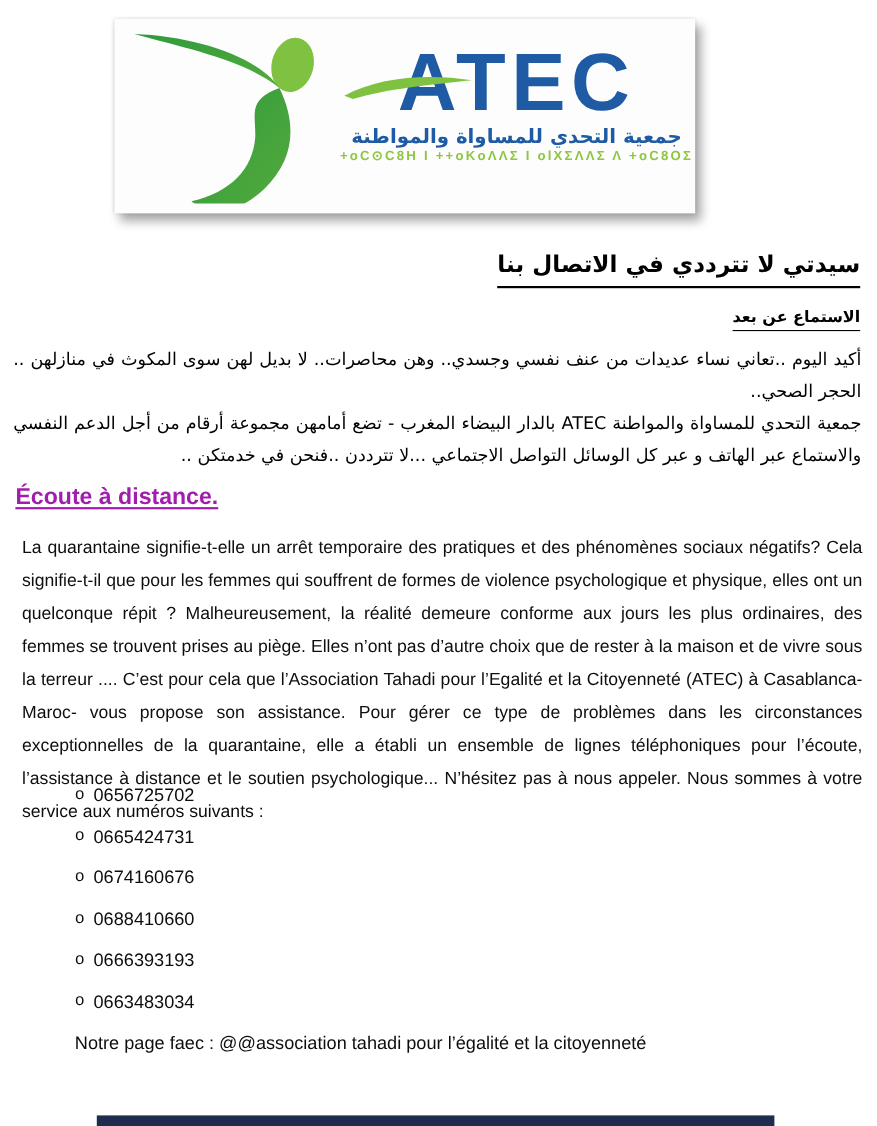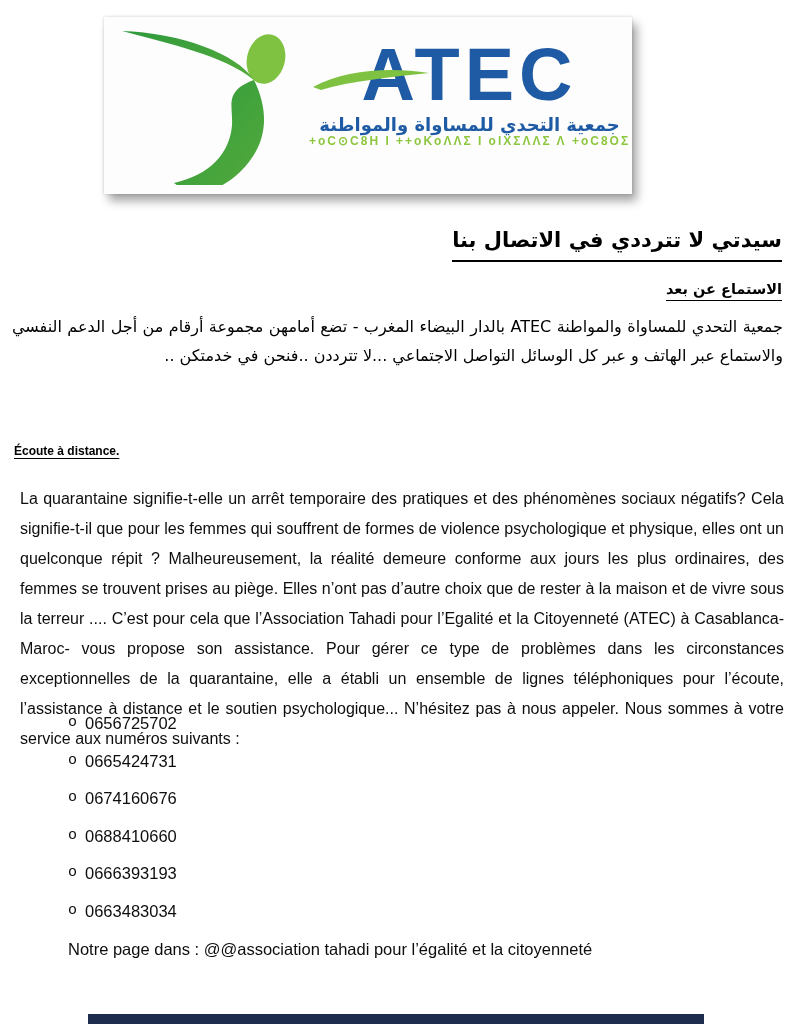--- a/index.html
+++ b/index.html
@@ -75,21 +75,21 @@
     font-family: "DejaVu Sans", sans-serif;
     font-size: 16px; color: #000;
     line-height: 29px;
     text-align: justify;
   }
   .ar-body p { margin: 0; }
 
   
   .fr-heading {
     position: absolute; top: 441px; left: 14px;
-    font-size: 12px; font-weight: 700; color: #000000;
+    font-size: 21px; font-weight: 700; color: #a21caf;
     text-decoration: underline;
     text-underline-offset: 3px;
     line-height: 21px;
   }
   .fr-body {
     position: absolute; top: 484px; left: 20px; right: 13px;
     font-size: 16px; color: #0d0d0d;
     line-height: 30px;
     text-align: justify;
   }
@@ -145,20 +145,21 @@
       <path d="M2,22 C35,4 80,2 118,8 C80,12 40,16 10,25 Z" fill="#7fc241"></path>
     </svg>
     <div class="logo-ar">جمعية التحدي للمساواة والمواطنة</div>
     <div class="logo-tif">+oC⊙C8H  I  ++oKoΛΛΣ  I  olXΣΛΛΣ  Λ  +oC8OΣ</div>
   </div>
 </div>
 
 <div class="ar-title">سيدتي لا تترددي في الاتصال بنا</div>
 <div class="ar-subtitle">الاستماع عن بعد</div>
 <div class="ar-body">
+  <p>أكيد اليوم ..تعاني نساء عديدات من عنف نفسي وجسدي.. وهن محاصرات.. لا بديل لهن سوى المكوث في منازلهن .. الحجر الصحي..</p>
   <p>جمعية التحدي للمساواة والمواطنة ATEC بالدار البيضاء المغرب - تضع أمامهن مجموعة أرقام من أجل الدعم النفسي والاستماع عبر الهاتف و عبر كل الوسائل التواصل الاجتماعي ...لا تترددن ..فنحن في خدمتكن ..</p>
 </div>
 
 <div class="fr-heading">Écoute à distance.</div>
 <div class="fr-body">La quarantaine signifie-t-elle un arrêt temporaire des pratiques et des phénomènes sociaux négatifs? Cela signifie-t-il que pour les femmes qui souffrent de formes de violence psychologique et physique, elles ont un quelconque répit ? Malheureusement, la réalité demeure conforme aux jours les plus ordinaires, des femmes se trouvent prises au piège. Elles n’ont pas d’autre choix que de rester à la maison et de vivre sous la terreur .... C’est pour cela que l’Association Tahadi pour l’Egalité et la Citoyenneté (ATEC) à  Casablanca- Maroc-  vous propose son assistance. Pour gérer ce type de problèmes dans les circonstances exceptionnelles de la quarantaine, elle a établi un ensemble de lignes téléphoniques pour l’écoute, l’assistance à distance  et le soutien  psychologique... N’hésitez pas à nous appeler. Nous sommes à votre service aux numéros suivants :</div>
 
 <div class="phone-list">
     <div class="phone-item">
       <span class="phone-bullet">o</span>
       <span>0656725702</span>
@@ -178,15 +179,15 @@
     <div class="phone-item">
       <span class="phone-bullet">o</span>
       <span>0666393193</span>
     </div>
     <div class="phone-item">
       <span class="phone-bullet">o</span>
       <span>0663483034</span>
     </div>
   </div>
 
-<div class="fb-line">Notre page dans : @@association tahadi pour l’égalité et la citoyenneté</div>
+<div class="fb-line">Notre page faec : @@association tahadi pour l’égalité et la citoyenneté</div>
 
 <div class="footer-bar"></div>
 
 </body></html>

